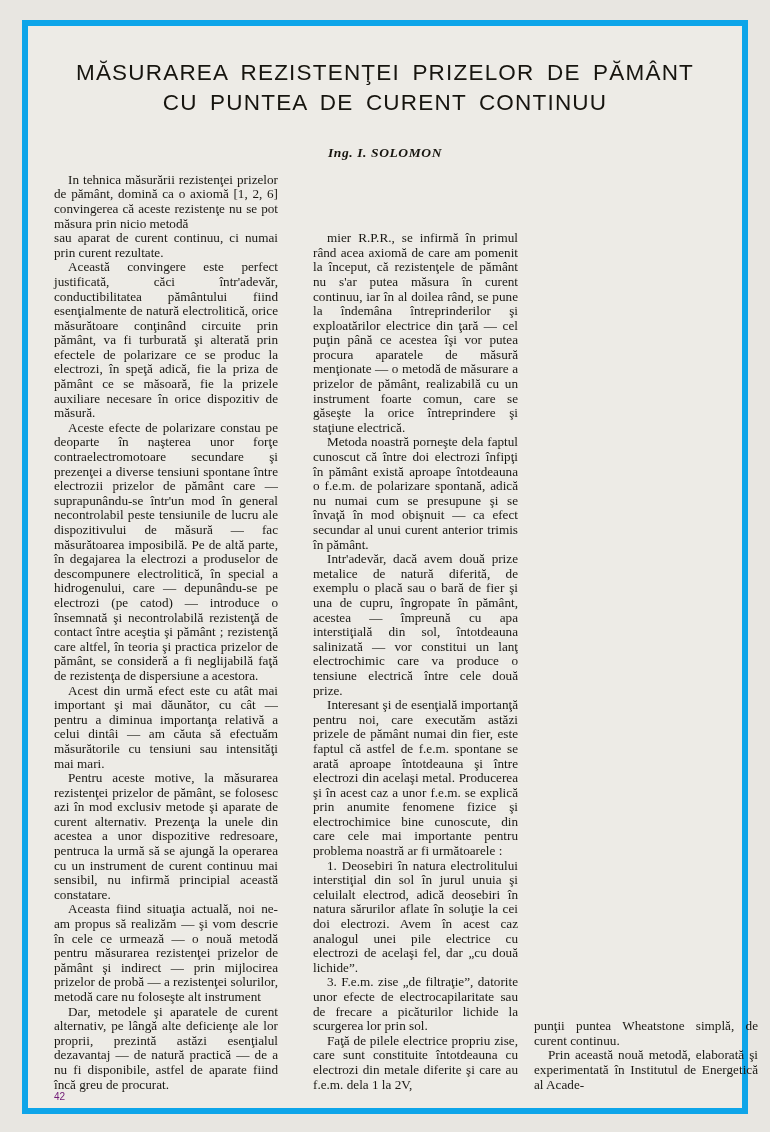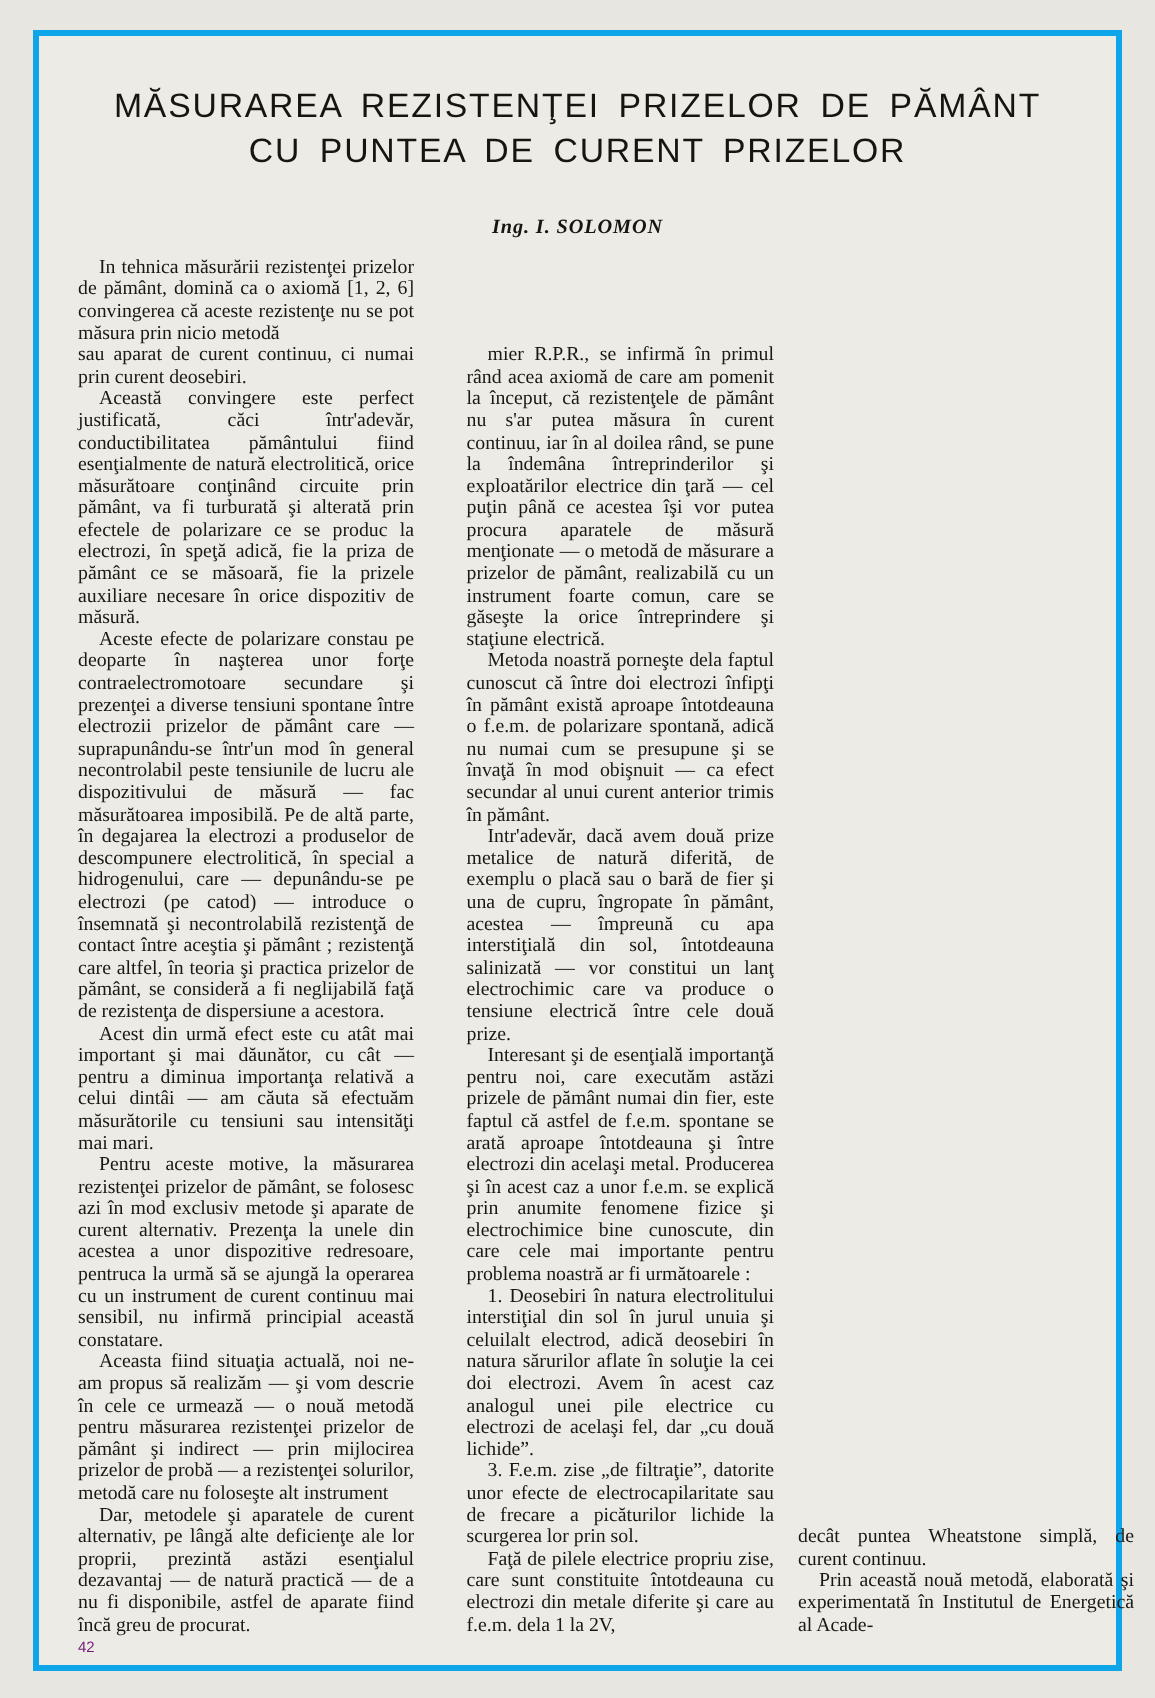--- a/index.html
+++ b/index.html
@@ -19,21 +19,21 @@
     height: 1132px;
     background: #e8e6e1;
     box-sizing: border-box;
   }
   .page-inner {
     position: absolute;
     left: 22px;
     top: 20px;
     right: 22px;
     bottom: 18px;
-    border: 4px solid #0ea5e9;
+    border: 6px solid #0ea5e9;
     background: #edebe6;
     box-sizing: border-box;
     padding: 26px 26px 10px 26px;
   }
   .title {
     text-align: center;
     font-family: "Liberation Sans", sans-serif;
     font-size: 22.5px;
     letter-spacing: 1.2px;
     color: #17150f;
@@ -101,30 +101,30 @@
   }
 </style>
 </head>
 <body>
 
 <div class="page">
   <div class="page-inner">
 
     <div class="title">
       <span>MĂSURAREA  REZISTENŢEI  PRIZELOR  DE  PĂMÂNT</span>
-      <span class="line2">CU  PUNTEA  DE  CURENT  PRIZELOR</span>
+      <span class="line2">CU  PUNTEA  DE  CURENT  CONTINUU</span>
     </div>
 
     <div class="author">Ing.  I. SOLOMON</div>
 
     <div class="columns">
 
       <div class="col">
         <p>In tehnica măsurării rezistenţei prizelor de pământ, domină ca o axiomă [1, 2, 6] convingerea că aceste rezistenţe nu se pot măsura prin nicio metodă</p>
-        <p class="noind">sau aparat de curent continuu, ci numai prin curent deosebiri.</p>
+        <p class="noind">sau aparat de curent continuu, ci numai prin curent rezultate.</p>
         <p>Această convingere este perfect justificată, căci într'adevăr, conductibilitatea pământului fiind esenţialmente de natură electrolitică, orice măsurătoare conţinând circuite prin pământ, va fi turburată şi alterată prin efectele de polarizare ce se produc la electrozi, în speţă adică, fie la priza de pământ ce se măsoară, fie la prizele auxiliare necesare în orice dispozitiv de măsură.</p>
         <p>Aceste efecte de polarizare constau pe deoparte în naşterea unor forţe contraelectromotoare secundare şi prezenţei a diverse tensiuni spontane între electrozii prizelor de pământ care — suprapunându-se într'un mod în general necontrolabil peste tensiunile de lucru ale dispozitivului de măsură — fac măsurătoarea imposibilă. Pe de altă parte, în degajarea la electrozi a produselor de descompunere electrolitică, în special a hidrogenului, care — depunându-se pe electrozi (pe catod) — introduce o însemnată şi necontrolabilă rezistenţă de contact între aceştia şi pământ ; rezistenţă care altfel, în teoria şi practica prizelor de pământ, se consideră a fi neglijabilă faţă de rezistenţa de dispersiune a acestora.</p>
         <p>Acest din urmă efect este cu atât mai important şi mai dăunător, cu cât — pentru a diminua importanţa relativă a celui dintâi — am căuta să efectuăm măsurătorile cu tensiuni sau intensităţi mai mari.</p>
         <p>Pentru aceste motive, la măsurarea rezistenţei prizelor de pământ, se folosesc azi în mod exclusiv metode şi aparate de curent alternativ. Prezenţa la unele din acestea a unor dispozitive redresoare, pentruca la urmă să se ajungă la operarea cu un instrument de curent continuu mai sensibil, nu infirmă principial această constatare.</p>
         <p>Aceasta fiind situaţia actuală, noi ne-am propus să realizăm — şi vom descrie în cele ce urmează — o nouă metodă pentru măsurarea rezistenţei prizelor de pământ şi indirect — prin mijlocirea prizelor de probă — a rezistenţei solurilor, metodă care nu foloseşte alt instrument</p>
         <p>Dar, metodele şi aparatele de curent alternativ, pe lângă alte deficienţe ale lor proprii, prezintă astăzi esenţialul dezavantaj — de natură practică — de a nu fi disponibile, astfel de aparate fiind încă greu de procurat.</p>
       </div>
 
       <div class="col mid">
         <div class="spanwrap">
@@ -132,21 +132,21 @@
           <p>Metoda noastră porneşte dela faptul cunoscut că între doi electrozi înfipţi în pământ există aproape întotdeauna o f.e.m. de polarizare spontană, adică nu numai cum se presupune şi se învaţă în mod obişnuit — ca efect secundar al unui curent anterior trimis în pământ.</p>
           <p>Intr'adevăr, dacă avem două prize metalice de natură diferită, de exemplu o placă sau o bară de fier şi una de cupru, îngropate în pământ, acestea — împreună cu apa interstiţială din sol, întotdeauna salinizată — vor constitui un lanţ electrochimic care va produce o tensiune electrică între cele două prize.</p>
           <p>Interesant şi de esenţială importanţă pentru noi, care executăm astăzi prizele de pământ numai din fier, este faptul că astfel de f.e.m. spontane se arată aproape întotdeauna şi între electrozi din acelaşi metal. Producerea şi în acest caz a unor f.e.m. se explică prin anumite fenomene fizice şi electrochimice bine cunoscute, din care cele mai importante pentru problema noastră ar fi următoarele :</p>
           <p>1. Deosebiri în natura electrolitului interstiţial din sol în jurul unuia şi celuilalt electrod, adică deosebiri în natura sărurilor aflate în soluţie la cei doi electrozi. Avem în acest caz analogul unei pile electrice cu electrozi de acelaşi fel, dar „cu două lichide”.</p>
           <p>3. F.e.m. zise „de filtraţie”, datorite unor efecte de electrocapilaritate sau de frecare a picăturilor lichide la scurgerea lor prin sol.</p>
           <p>Faţă de pilele electrice propriu zise, care sunt constituite întotdeauna cu electrozi din metale diferite şi care au f.e.m. dela 1 la 2V,</p>
         </div>
       </div>
 
       <div class="col">
-        <p class="noind">decât puntea Wheatstone simplă, de curent continuu.</p>
+        <p class="noind">punţii puntea Wheatstone simplă, de curent continuu.</p>
         <p>Prin această nouă metodă, elaborată şi experimentată în Institutul de Energetică al Acade-</p>
       </div>
 
     </div>
 
     <div class="pagenum">42</div>
   </div>
 </div>
 
 </body></html>

